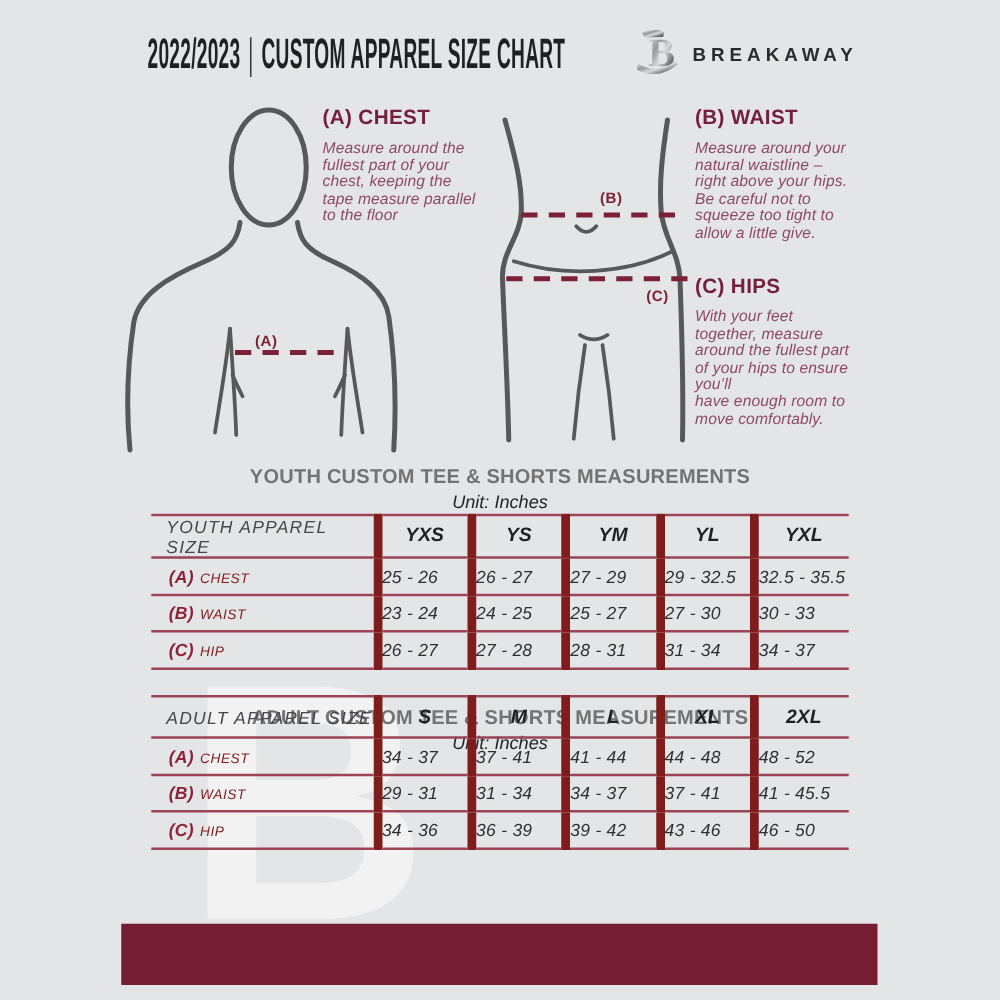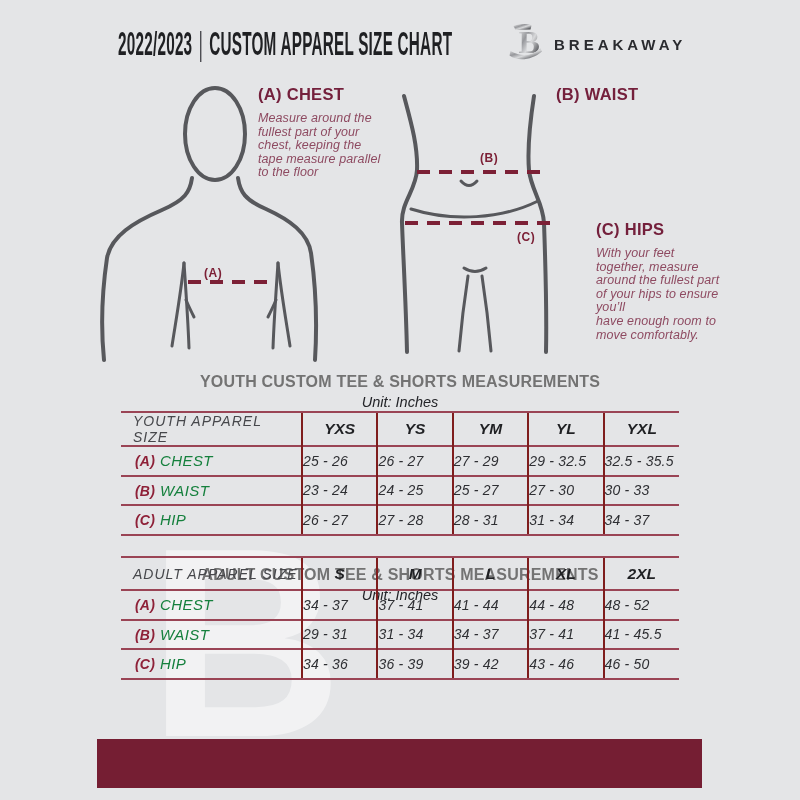--- a/index.html
+++ b/index.html
@@ -38,48 +38,48 @@
   .guide{position:absolute;z-index:2;}
   .guide h3{
     margin:0;font-size:16.5px;font-weight:700;letter-spacing:.3px;color:#74203c;
   }
   .guide p{
     margin:8px 0 0 0;font-size:12.5px;line-height:13.6px;font-style:italic;
     color:#8e4a61;white-space:pre-line;letter-spacing:.1px;
   }
   .guide-a{left:258px;top:85px;width:175px;}
   .guide-b{left:556px;top:85px;width:150px;}
-  .guide-c{left:556px;top:220px;width:155px;margin-left:40px;}
+  .guide-c{left:556px;top:220px;width:155px;}
   
   .tbl-head{position:absolute;left:85px;width:630px;text-align:center;z-index:2;}
   .tbl-head .t{font-size:16px;font-weight:700;letter-spacing:.2px;color:#737373;}
   .tbl-head .u{font-size:14.5px;font-style:italic;color:#232428;margin-top:3px;}
   .youth-head{top:373px;}
   .adult-head{top:550px;margin-top:16px;}
   
   table.size{
     position:absolute;left:121px;width:558px;z-index:2;
     border-collapse:collapse;table-layout:fixed;
   }
   .youth-tbl{top:411px;}
   .adult-tbl{top:556px;}
   table.size col.c0{width:181px;}
   table.size col.cd{width:75.4px;}
   table.size th,table.size td{border-top:2px solid #9a4455;padding:0;font-style:italic;}
   table.size tr.last td{border-bottom:2px solid #9a4455;}
-  table.size th+th,table.size td+td{border-left:2px solid #7f1d1d;}
+  table.size th+th,table.size td+td{border-left:7px solid #7f1d1d;}
   table.size th{height:31px;font-size:15.5px;font-weight:700;color:#1f2023;text-align:center;}
   table.size th.rowhdr{
     text-align:left;padding-left:12px;font-size:14px;font-weight:400;
     letter-spacing:1px;color:#46474b;
   }
   table.size td{height:27.5px;text-align:left;font-size:14px;color:#2e2f33;letter-spacing:.2px;}
   table.size td.rowlabel{text-align:left;padding-left:14px;}
   .rowlabel .pfx{font-weight:700;color:#8e2138;font-size:14px;}
-  .rowlabel .lbl{color:#15803d;font-size:15px;letter-spacing:.4px;padding-left:5px;}
+  .rowlabel .lbl{color:#7f1d1d;font-size:11px;letter-spacing:.4px;padding-left:5px;}
   
   .footer-bar{position:absolute;left:97px;top:739px;width:605px;height:49px;background:#751e33;z-index:2;}
 </style>
 </head>
 <body>
 
 <div class="page">
 
   <div class="watermark">B</div>
 
@@ -139,20 +139,26 @@
   <div class="guide guide-a">
     <h3>(A) CHEST</h3>
     <p>Measure around the
 fullest part of your
 chest, keeping the
 tape measure parallel
 to the floor</p>
   </div>
   <div class="guide guide-b">
     <h3>(B) WAIST</h3>
+    <p>Measure around your
+natural waistline –
+right above your hips.
+Be careful not to
+squeeze too tight to
+allow a little give.</p>
   </div>
   <div class="guide guide-c">
     <h3>(C) HIPS</h3>
     <p>With your feet
 together, measure
 around the fullest part
 of your hips to ensure
 you’ll
 have enough room to
 move comfortably.</p>

